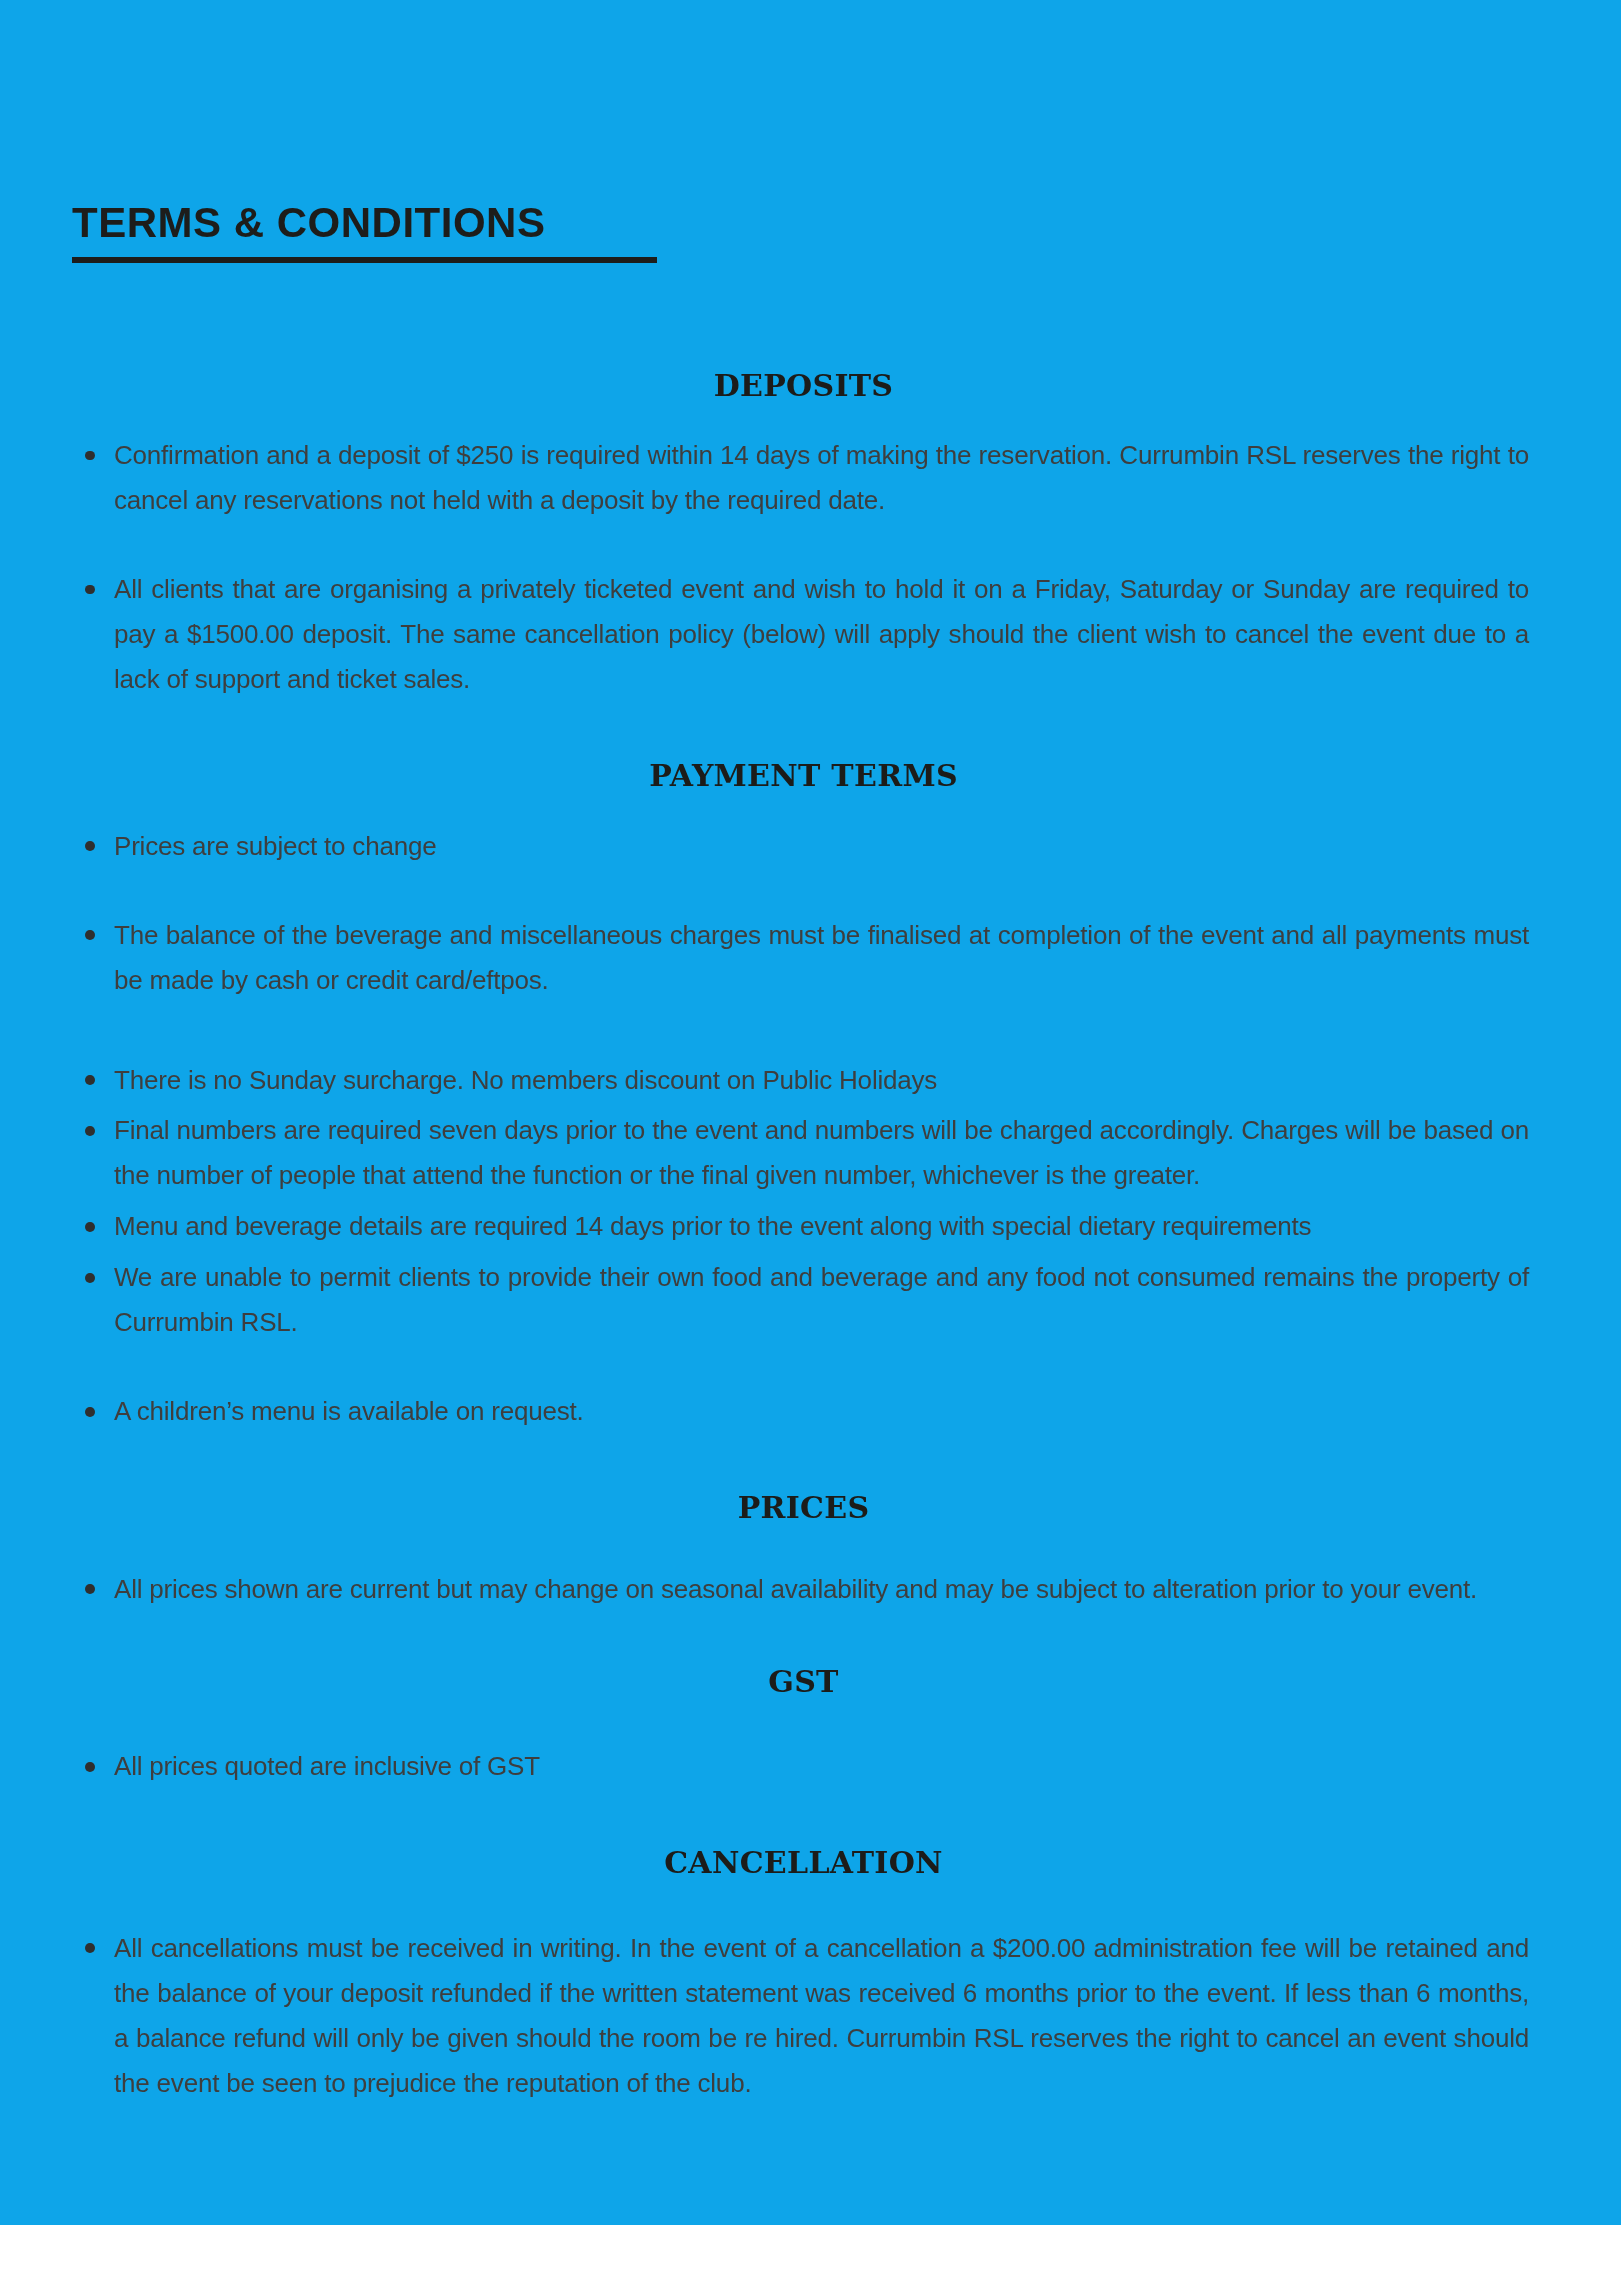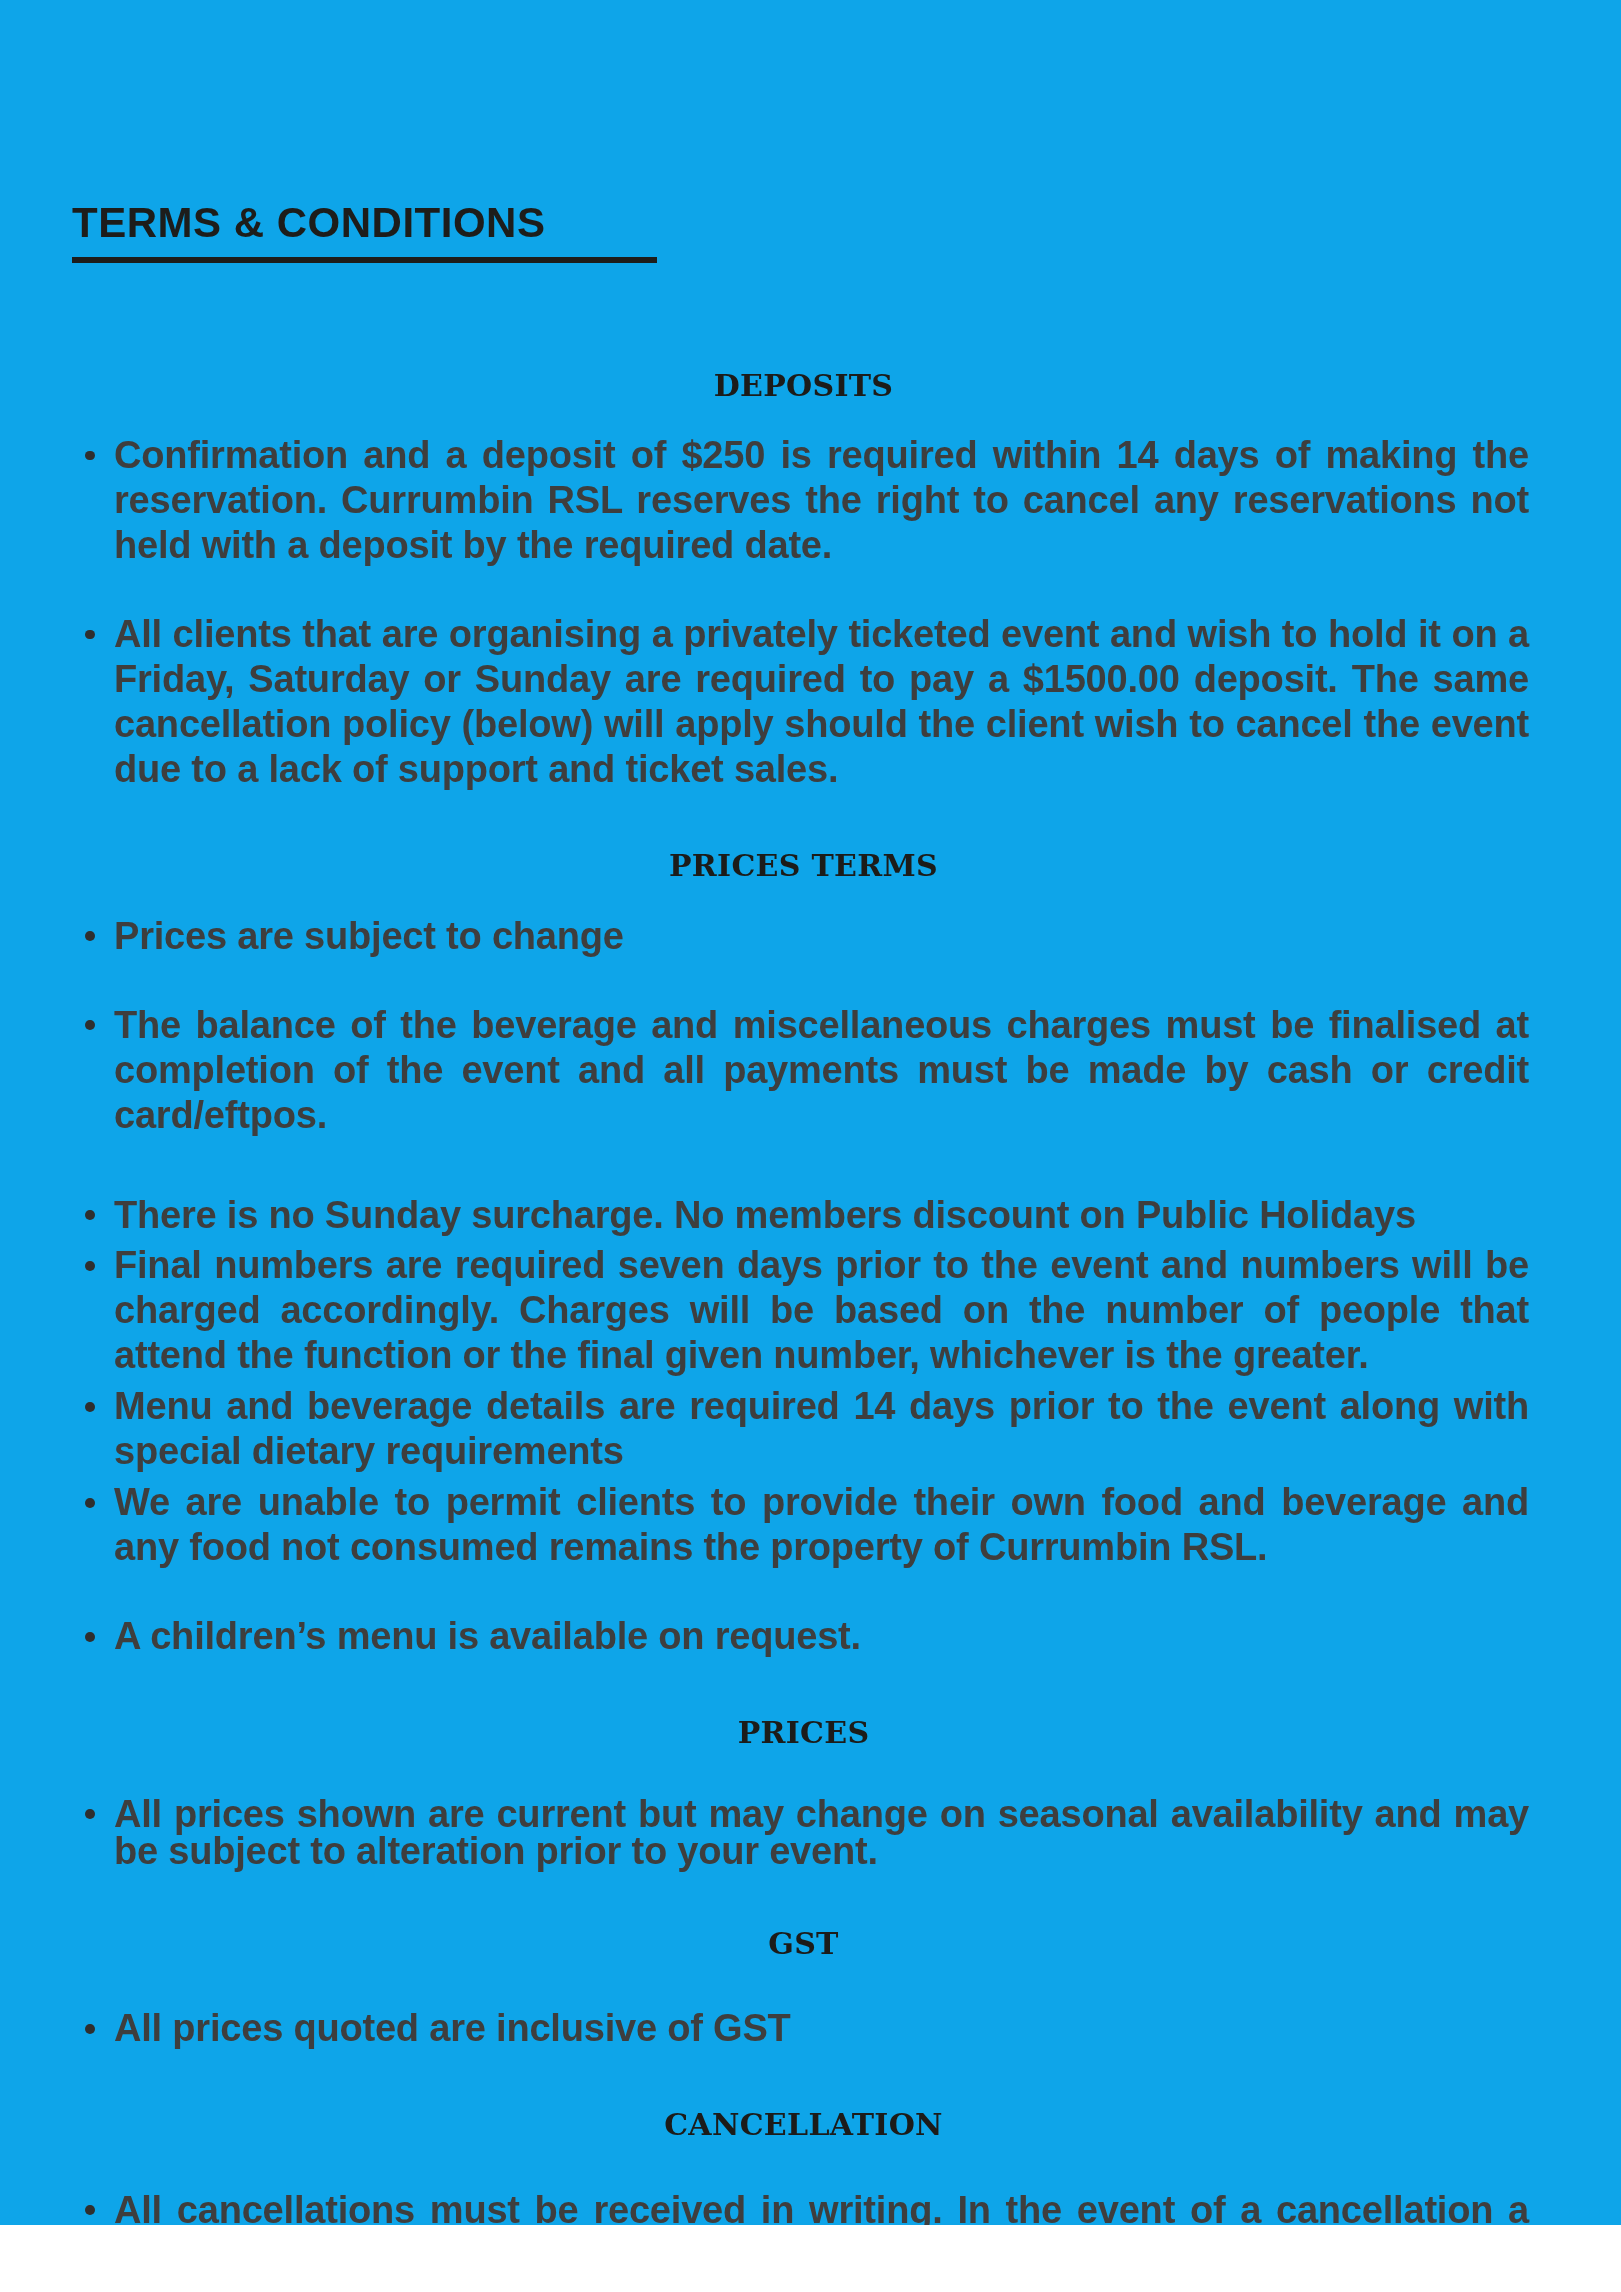--- a/index.html
+++ b/index.html
@@ -46,26 +46,25 @@
   }
   .bullet-list {
     list-style: none;
     margin: 0;
     padding: 0;
   }
   .list-item {
     position: relative;
     padding-left: 36px;
     margin: 0 0 5.9px 0;
-    font-size: 38px;
+    font-size: 26px;
     line-height: 45px;
     letter-spacing: -0.2px;
     text-align: justify;
     color: #3e3e3e;
-    font-weight: bold;
   }
   .list-item:last-child { margin-bottom: 0; margin-top: 44px; }
   .list-item.tight { line-height: 37px; }
   .dot {
     position: absolute;
     left: 6.9px;
     top: 17.6px;
     width: 9.8px;
     height: 9.8px;
     border-radius: 50%;
@@ -89,21 +88,21 @@
         <span>Confirmation and a deposit of $250 is required within 14 days of making the reservation. Currumbin RSL reserves the right to cancel any reservations not held with a deposit by the required date.</span>
       </li>
       <li class="list-item">
         <span class="dot"></span>
         <span>All clients that are organising a privately ticketed event and wish to hold it on a Friday, Saturday or Sunday are required to pay a $1500.00 deposit. The same cancellation policy (below) will apply should the client wish to cancel the event due to a lack of  support and ticket sales.</span>
       </li>
     </ul>
   </div>
 
   <div class="section">
-    <h2 class="section-heading">PRICES TERMS</h2>
+    <h2 class="section-heading">PAYMENT TERMS</h2>
     <ul class="bullet-list">
       <li class="list-item">
         <span class="dot"></span>
         <span>Prices are subject to change</span>
       </li>
       <li class="list-item">
         <span class="dot"></span>
         <span>The balance of the beverage and miscellaneous charges must be finalised at completion of the event and all payments must be made by cash or credit card/eftpos.</span>
       </li>
     </ul>

